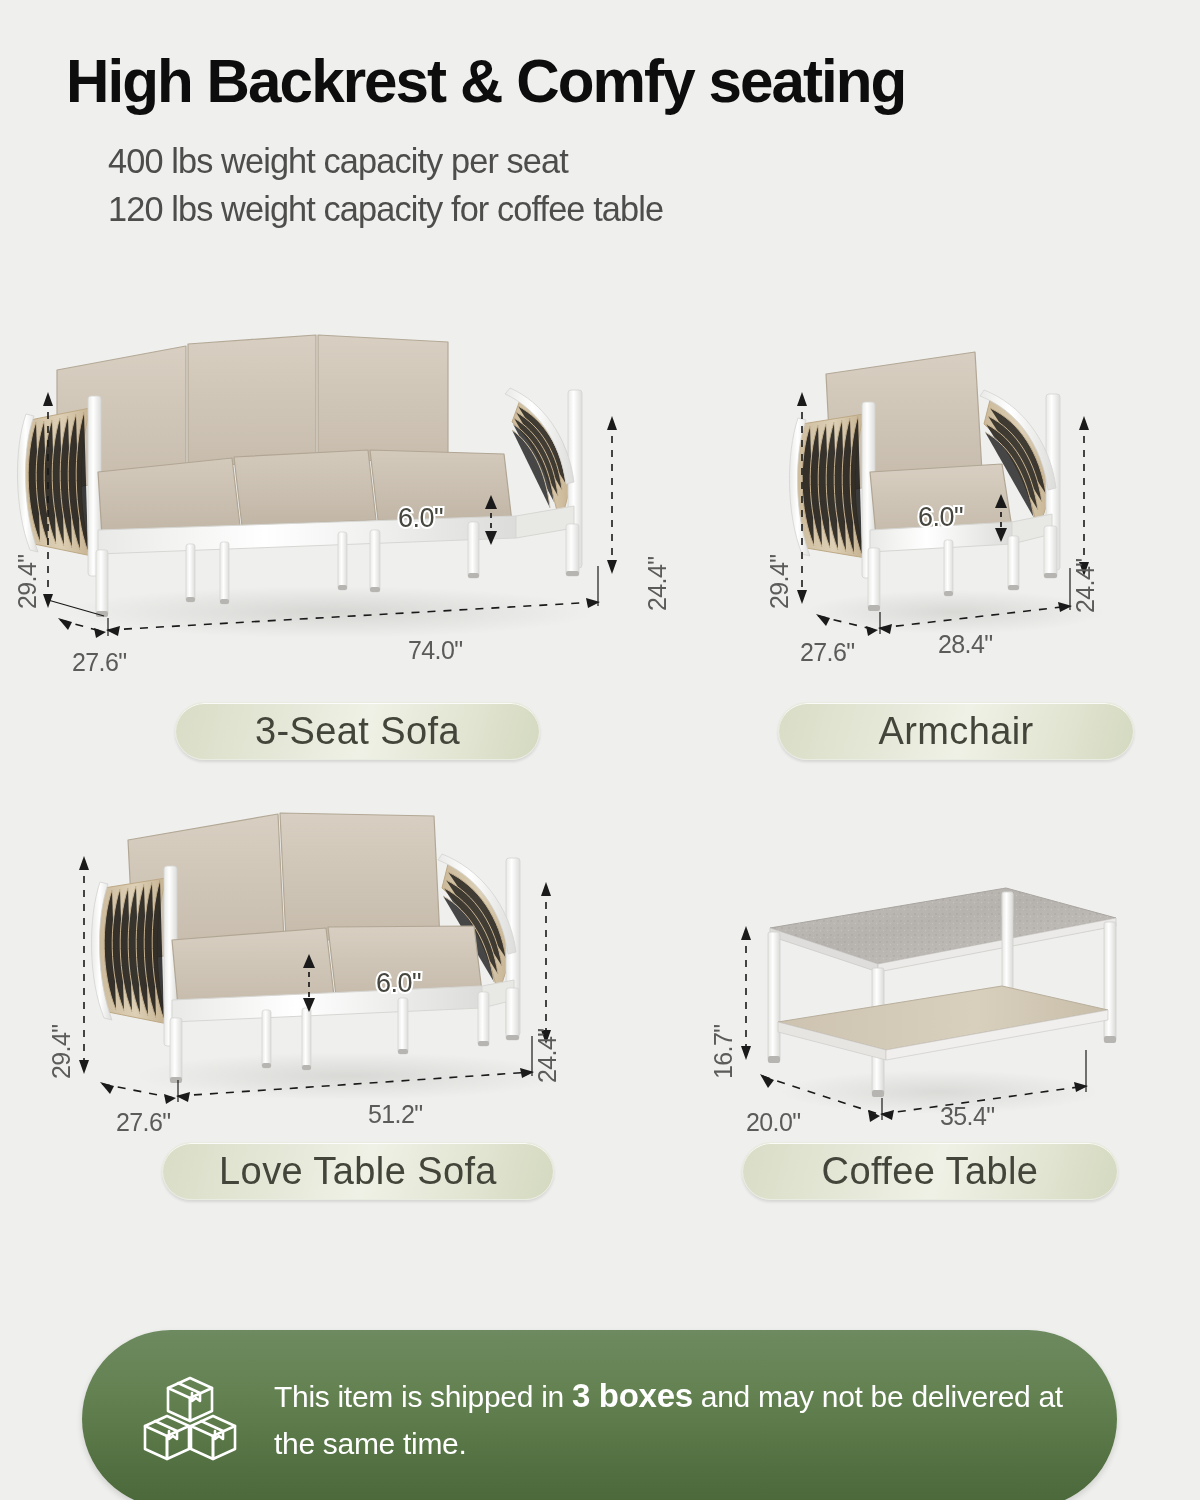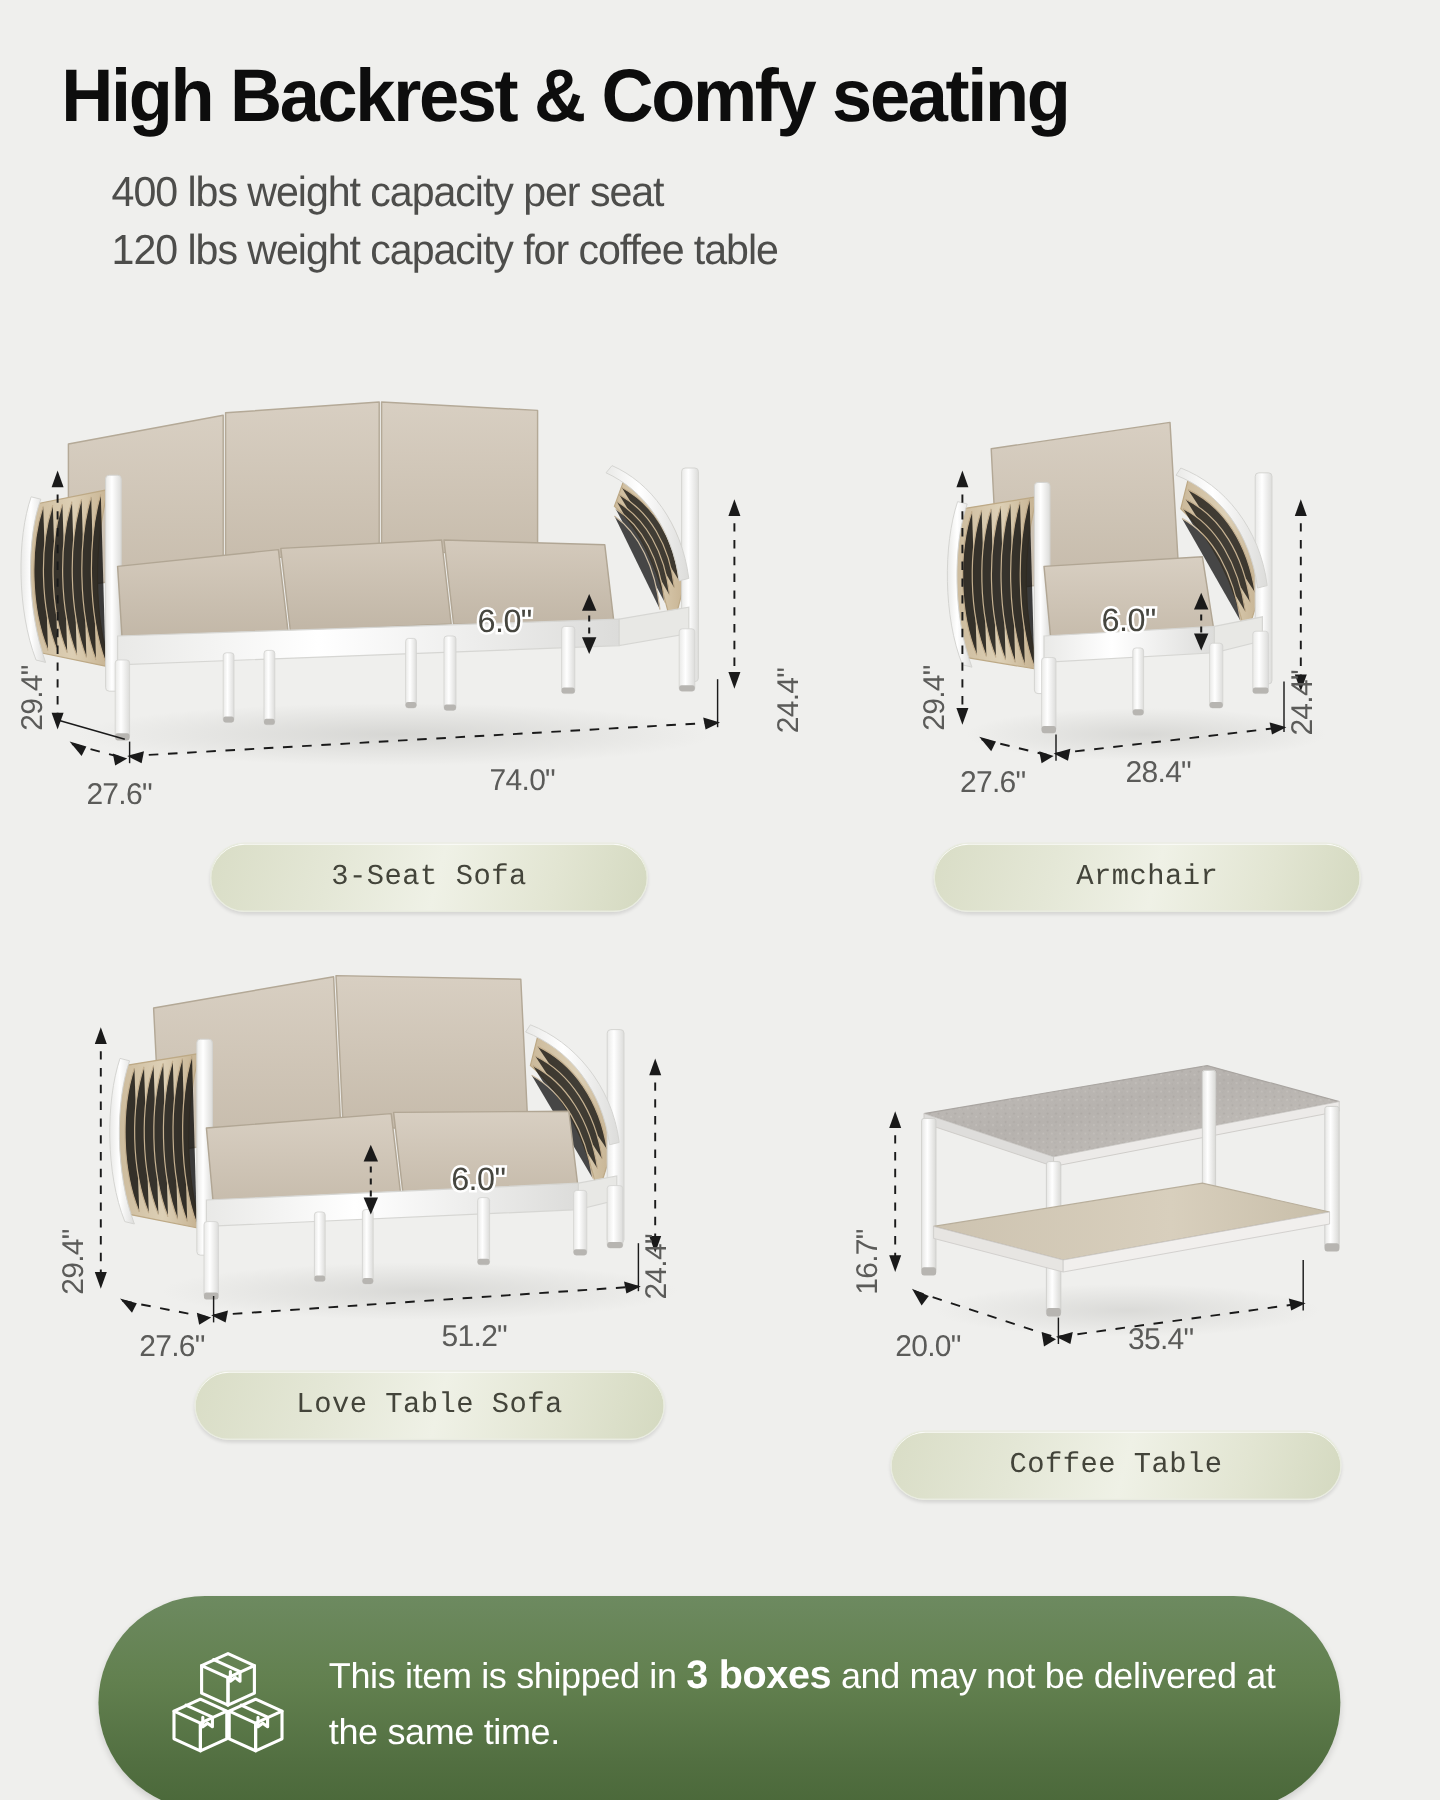--- a/index.html
+++ b/index.html
@@ -7,21 +7,21 @@
   body {
     width: 1200px;
     height: 1500px;
     background: #efefed;
     font-family: "Liberation Sans", sans-serif;
     position: relative;
     overflow: hidden;
   }
 
   
-  .header { position: absolute; left: 51px; top: 48px; width: 1100px; }
+  .header { position: absolute; left: 66px; top: 48px; width: 1100px; }
   .title {
     font-size: 62px;
     font-weight: bold;
     color: #0d0d0d;
     letter-spacing: -2.0px;
     line-height: 1.05;
     white-space: nowrap;
     transform: scaleX(0.97);
     transform-origin: left center;
   }
@@ -46,26 +46,25 @@
     height: 58px;
     border-radius: 29px;
     background: linear-gradient(105deg,#d9ddc6 0%, #e4e7d6 28%, #eff1e6 52%, #e2e5d2 78%, #d4d9c0 100%);
     box-shadow: 0 2px 3px rgba(0,0,0,0.11), inset 0 1px 0 rgba(255,255,255,0.85);
     border: 1px solid #e9ece0;
     display: flex;
     align-items: center;
     justify-content: center;
   }
   .pill span {
-    font-size: 24px;
+    font-size: 38px;
     color: #43443a;
     font-weight: 300;
     letter-spacing: 0.4px;
     white-space: nowrap;
-    font-family: Liberation Mono, monospace;
   }
 
   
   .dim {
     position: absolute;
     font-size: 25px;
     color: #5b5b59;
     font-weight: 300;
     letter-spacing: -0.6px;
     white-space: nowrap;
@@ -556,21 +555,21 @@
       <polygon points="50,204 64,210 58,218"></polygon>
       <polygon points="170,246 158,240 160,252"></polygon>
     </g>
   </svg>
 
   <div class="dim vert" style="left:28px; top:180px;">16.7"</div>
   <div class="dim" style="left:36px; top:238px;">20.0"</div>
   <div class="dim" style="left:230px; top:232px;">35.4"</div>
 </div>
 
-<div class="pill" style="left:742px; top:1192px; width:376px;">
+<div class="pill" style="left:742px; top:1142px; width:376px;">
   <span>Coffee Table</span>
 </div>
 
 <div class="banner">
   <svg width="92" height="88" viewBox="0 0 92 88">
     <g fill="none" stroke="#ffffff" stroke-width="2.6" stroke-linejoin="round" stroke-linecap="round">
 
       <polygon points="46,3 68,13 46,23 24,13"></polygon>
       <polyline points="24,13 24,36 46,46 46,23"></polyline>
       <polyline points="46,23 46,46 68,36 68,13"></polyline>

